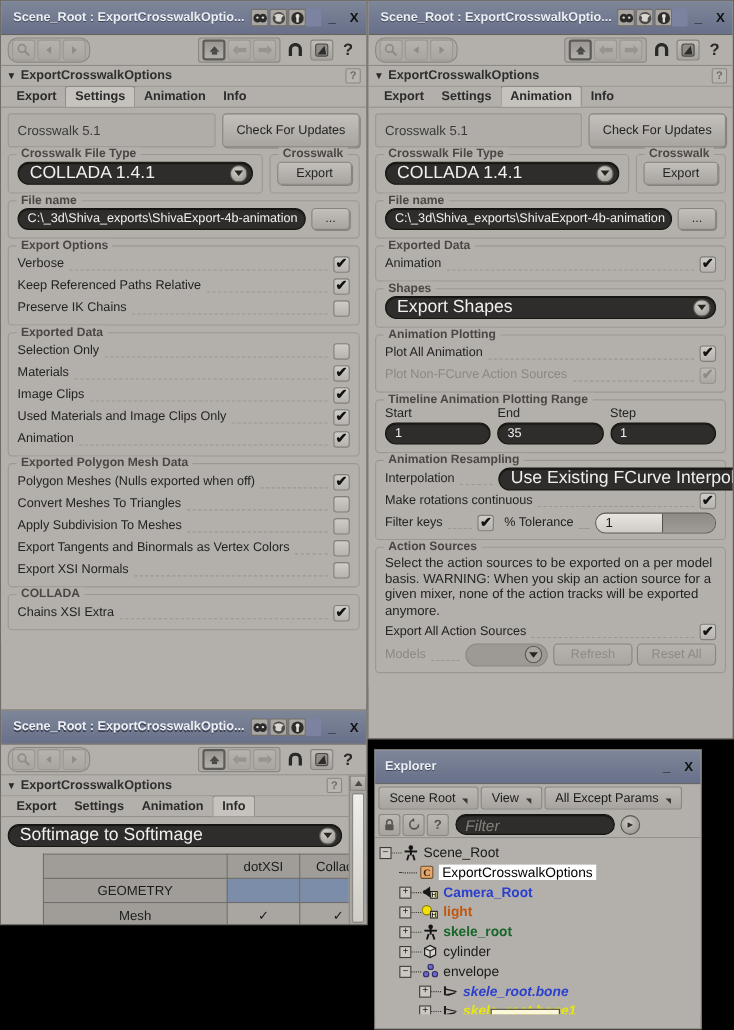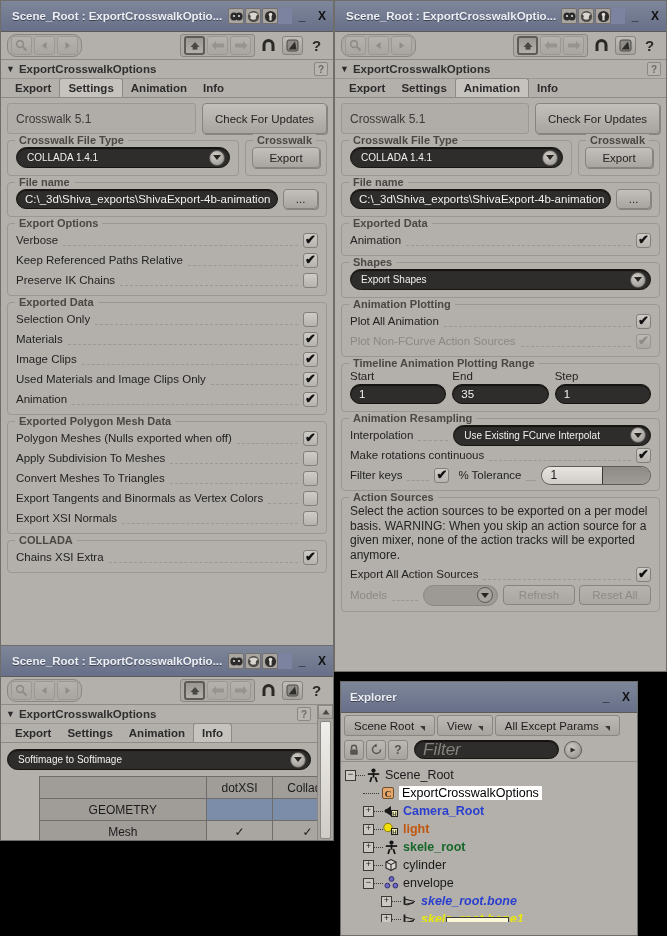--- a/index.html
+++ b/index.html
@@ -105,21 +105,21 @@
   
   .grp { border:1px solid #9b9893; border-radius:4px; margin-bottom:6px; padding:6px 8px 5px 8px; position:relative; }
   .grp > .legend {
     position:absolute; top:-7px; left:7px; background:#b3b0ab; padding:0 4px;
     font-weight:bold; font-size:11px; color:#4a4744;
   }
 
   
   .combo {
     height:21px; border-radius:11px; background:#2f2d2b; border:1px solid #16150f;
-    display:flex; align-items:center; padding:0 4px 0 10px; color:#f2f0ee; font-size:10px;
+    display:flex; align-items:center; padding:0 4px 0 10px; color:#f2f0ee; font-size:16px;
     box-shadow: inset 0 1px 1px rgba(0,0,0,.6);
   }
   .combo .txt { flex:1 1 auto; white-space:nowrap; overflow:hidden; }
   .combo .arrow {
     width:16px;height:16px;border-radius:50%;
     background: radial-gradient(circle at 40% 35%, #d2cfca, #93908b);
     border:1px solid #5c5a56;
     display:flex;align-items:center;justify-content:center; flex:0 0 auto;
   }
   .combo .arrow i { width:0;height:0;border-left:4px solid transparent;border-right:4px solid transparent;border-top:5px solid #26251f; display:block; }
@@ -192,21 +192,21 @@
   }
   .exp-mbtn .tri { width:0;height:0;border-left:5px solid transparent;border-top:5px solid #3a3835; margin-left:6px; transform:translateY(3px); }
   .exp-toolrow { height:24px; display:flex; align-items:center; gap:2px; padding:1px 3px; background:#b3b0ab; border-bottom:1px solid #918e89; }
   .exp-ic {
     width:20px;height:20px;border:1px solid #8a8782;border-radius:3px;
     background:linear-gradient(#bcb9b4,#a7a49f); display:flex;align-items:center;justify-content:center;
     font-size:12px;font-weight:bold;color:#57544f;
   }
   .exp-filter {
     flex:0 0 auto; width:145px; height:19px; border-radius:10px; background:#2f2d2b; border:1px solid #16150f;
-    display:flex;align-items:center;padding:0 8px; color:#86837e; font-style:italic; font-size:17px;
+    display:flex;align-items:center;padding:0 8px; color:#86837e; font-style:italic; font-size:14px;
     box-shadow: inset 0 1px 1px rgba(0,0,0,.6); margin-left:4px;
   }
   .exp-fbtn { width:18px;height:18px;border-radius:50%; background:radial-gradient(circle at 40% 35%,#cbc8c3,#8e8b86);
               border:1px solid #5c5a56; margin-left:3px; display:flex;align-items:center;justify-content:center; }
 
   .tree { padding:4px 0 0 4px; background:#b3b0ab; font-size:12.5px; position:relative; }
   .tnode { display:flex; align-items:center; height:18px; white-space:nowrap; }
   .expander {
     width:11px;height:11px; border:1px solid #3c3a37; background:#cbc8c3;
     display:flex;align-items:center;justify-content:center; font-size:9px; line-height:9px;
@@ -402,26 +402,26 @@
     </div>
 
     <div class="grp">
       <span class="legend">Exported Polygon Mesh Data</span>
       <div class="crow">
         <span class="lbl">Polygon Meshes (Nulls exported when off)</span>
         <span class="dots"></span>
         <span class="cbx on"></span>
       </div>
       <div class="crow">
+        <span class="lbl">Convert Meshes To Triangles</span>
+        <span class="dots"></span>
+        <span class="cbx"></span>
+      </div>
+      <div class="crow">
         <span class="lbl">Apply Subdivision To Meshes</span>
-        <span class="dots"></span>
-        <span class="cbx"></span>
-      </div>
-      <div class="crow">
-        <span class="lbl">Convert Meshes To Triangles</span>
         <span class="dots"></span>
         <span class="cbx"></span>
       </div>
       <div class="crow">
         <span class="lbl">Export Tangents and Binormals as Vertex Colors</span>
         <span class="dots"></span>
         <span class="cbx"></span>
       </div>
       <div class="crow">
         <span class="lbl">Export XSI Normals</span>

